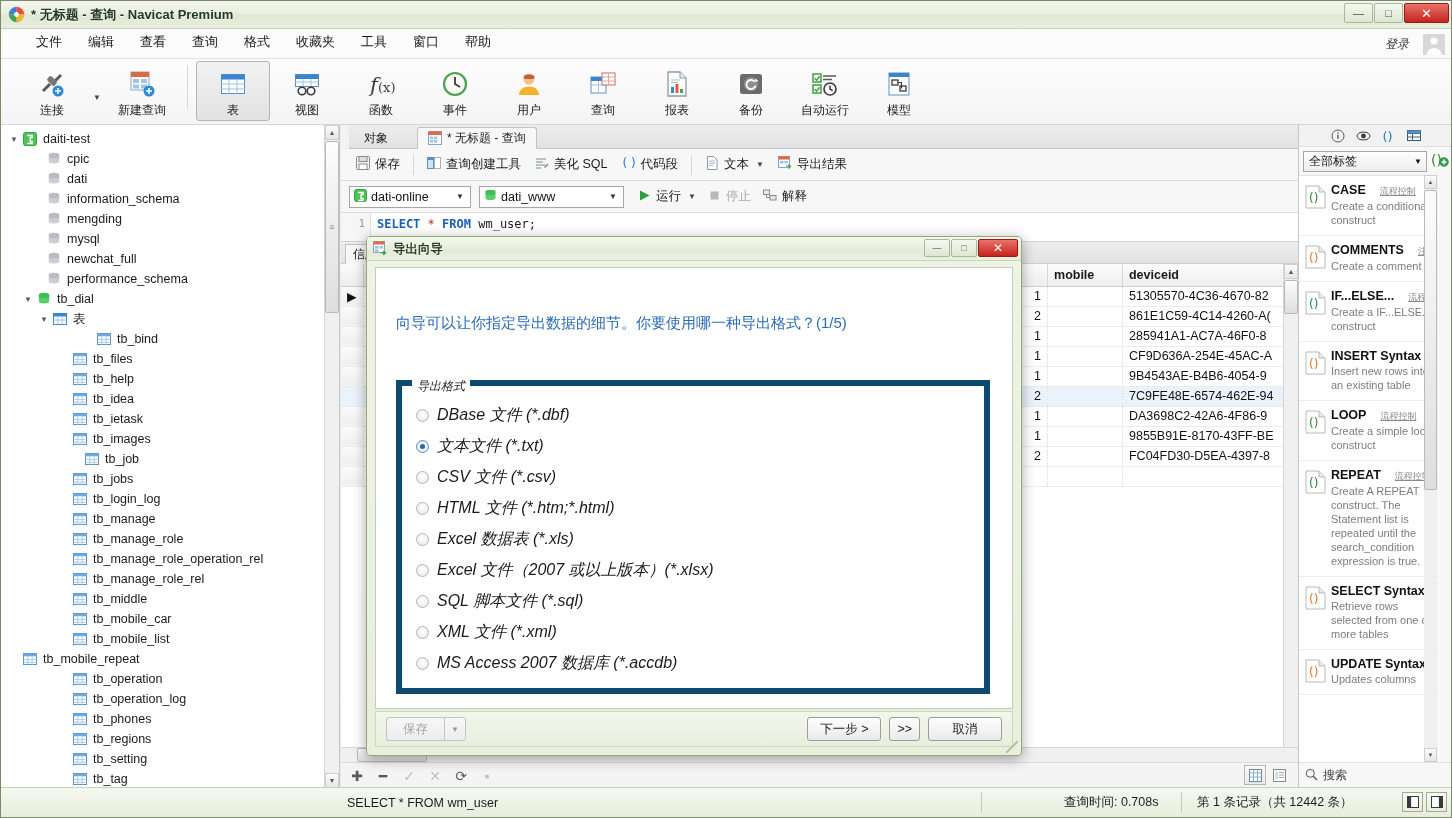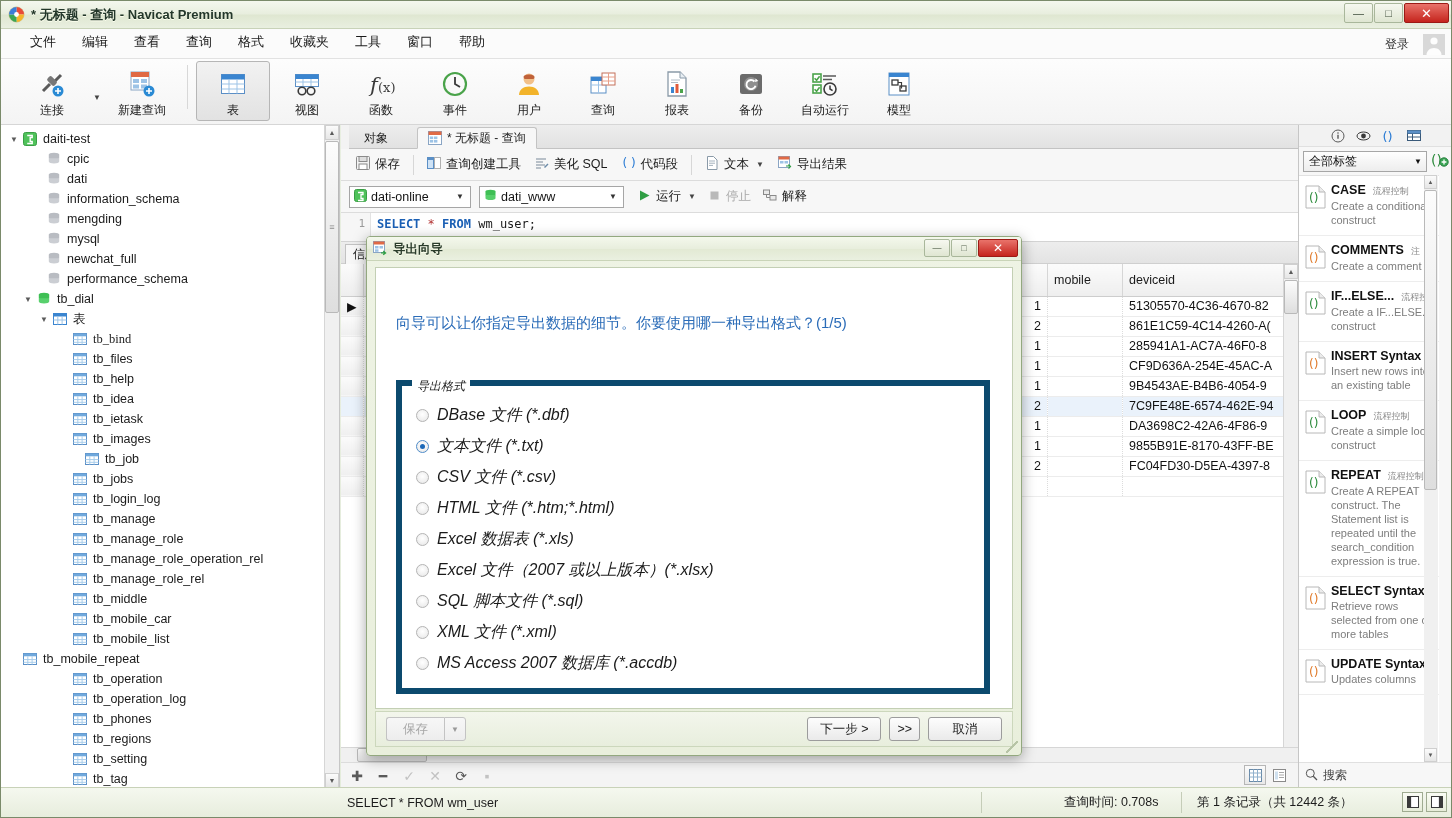--- a/index.html
+++ b/index.html
@@ -49,26 +49,26 @@
     background: linear-gradient(to bottom,#e9736a,#c5241d);
     border-color: #9c1a16; color: #fff; font-size: 13px;
   }
 
   
   .menubar {
     position: absolute; left: 0; top: 28px; width: 1452px; height: 30px;
     background: #fbfbfb;
     border-bottom: 1px solid #e2e2e2;
   }
-  .menubar .items { display: flex; padding-left: 16px; height: 26px; align-items: flex-start; }
+  .menubar .items { display: flex; padding-left: 22px; height: 26px; align-items: flex-start; }
   .menu-item {
     padding: 4px 13px; font-size: 13px; color: #1a1a1a; cursor: default; white-space: nowrap;
   }
   .login-text {
-    position: absolute; right: 44px; top: 7px; font-size: 12px; color: #333; cursor: pointer;
+    position: absolute; right: 44px; top: 7px; font-size: 12px; color: #333; cursor: pointer; font-style: italic;
   }
   .avatar-btn {
     position: absolute; right: 6px; top: 3px; width: 26px; height: 24px;
     display: flex; align-items: center; justify-content: center; cursor: pointer;
   }
 
   
   .toolbar {
     position: absolute; left: 0; top: 58px; width: 1452px; height: 66px;
     background: linear-gradient(to bottom,#fdfdfd 0%, #f4f4f4 100%);
@@ -214,21 +214,21 @@
     padding: 0 7px; display: flex; align-items: center; font-size: 12px; color: #222;
   }
   .grid {
     position: absolute; left: 0; top: 22px; width: 957px; height: 498px;
     overflow: hidden; background: #fff;
   }
   .grid table { border-collapse: collapse; font-size: 12.5px; }
   .grid th {
     background: linear-gradient(to bottom,#fbfbfb,#eeeeee);
     border-right: 1px solid #d6d6d6; border-bottom: 1px solid #cdcdcd;
-    height: 32px; font-weight: normal; text-align: left; padding: 0 6px; color: #1a1a1a;
+    height: 22px; font-weight: bold; text-align: left; padding: 0 6px; color: #1a1a1a;
   }
   .grid td {
     border-right: 1px dotted #dcdcdc; border-bottom: 1px solid #ececec;
     height: 20px; padding: 0 6px; color: #111; white-space: nowrap; overflow: hidden;
   }
   .grid tr.sel td { background: #eaf2fb; }
   .rowhdr {
     width: 22px; background: linear-gradient(to bottom,#fbfbfb,#efefef);
     border-right: 1px solid #d6d6d6; text-align: center;
   }
@@ -287,21 +287,21 @@
   .snips {
     position: absolute; left: 0; top: 50px; width: 140px; bottom: 26px;
     overflow: hidden; background: #fff; border-top: 1px solid #e2e2e2;
   }
   .snip {
     display: flex; padding: 7px 4px 8px 6px; border-bottom: 1px solid #ededed;
   }
   .snip .sico { width: 26px; flex: 0 0 26px; padding-top: 2px; }
   .snip .sbody { flex: 1; min-width: 0; }
   .snip .stitle { font-size: 12.5px; font-weight: 700; color: #111; white-space: nowrap; }
-  .snip .stag { font-size: 9px; color: #8a8a8a; font-weight: normal; margin-left: 7px; }
+  .snip .stag { font-size: 9px; color: #8a8a8a; font-weight: normal; margin-left: 14px; text-decoration: underline; }
   .snip .sdesc { font-size: 11px; color: #7d7d7d; line-height: 14px; margin-top: 1px; }
   .rb-scroll {
     position: absolute; right: 15px; top: 50px; width: 14px; bottom: 26px; background: #f0f0f0;
   }
   .rbs-up, .rbs-dn {
     position: absolute; left: 0; width: 13px; height: 14px;
     background: linear-gradient(to bottom,#fbfbfb,#e6e6e6); border: 1px solid #cfcfcf;
     display: flex; align-items: center; justify-content: center; font-size: 6px; color: #5a5a5a;
   }
   .rbs-up { top: 0; } .rbs-dn { bottom: 0; }
@@ -726,21 +726,21 @@
           <span class="tarrow">▼</span>
           <span class="ticon">
             <svg width="14" height="14" viewBox="0 0 14 14">
               <rect x="0.5" y="1.5" width="13" height="11" fill="#fff" stroke="#3a85d0"></rect>
               <rect x="0.5" y="1.5" width="13" height="3" fill="#3a85d0"></rect>
               <path d="M0.5 8h13M4.8 4.5v8M9.1 4.5v8" stroke="#9dc3e6"></path>
             </svg>
           </span>
           <span class="tlabel">表</span>
         </div>
-        <div class="tnode" style="padding-left: 56px; font-family: Liberation Serif, serif;">
+        <div class="tnode" style="padding-left: 80px;">
           <span class="tarrow blank">▸</span>
           <span class="ticon">
             <svg width="14" height="14" viewBox="0 0 14 14">
               <rect x="0.5" y="1.5" width="13" height="11" fill="#fff" stroke="#5b8fc6"></rect>
               <rect x="0.5" y="1.5" width="13" height="2.8" fill="#6fa8dc"></rect>
               <path d="M0.5 7.6h13M0.5 10.3h13M4.8 4.3v8.2M9.1 4.3v8.2" stroke="#a8cdeb"></path>
             </svg>
           </span>
           <span class="tlabel">tb_bind</span>
         </div>

